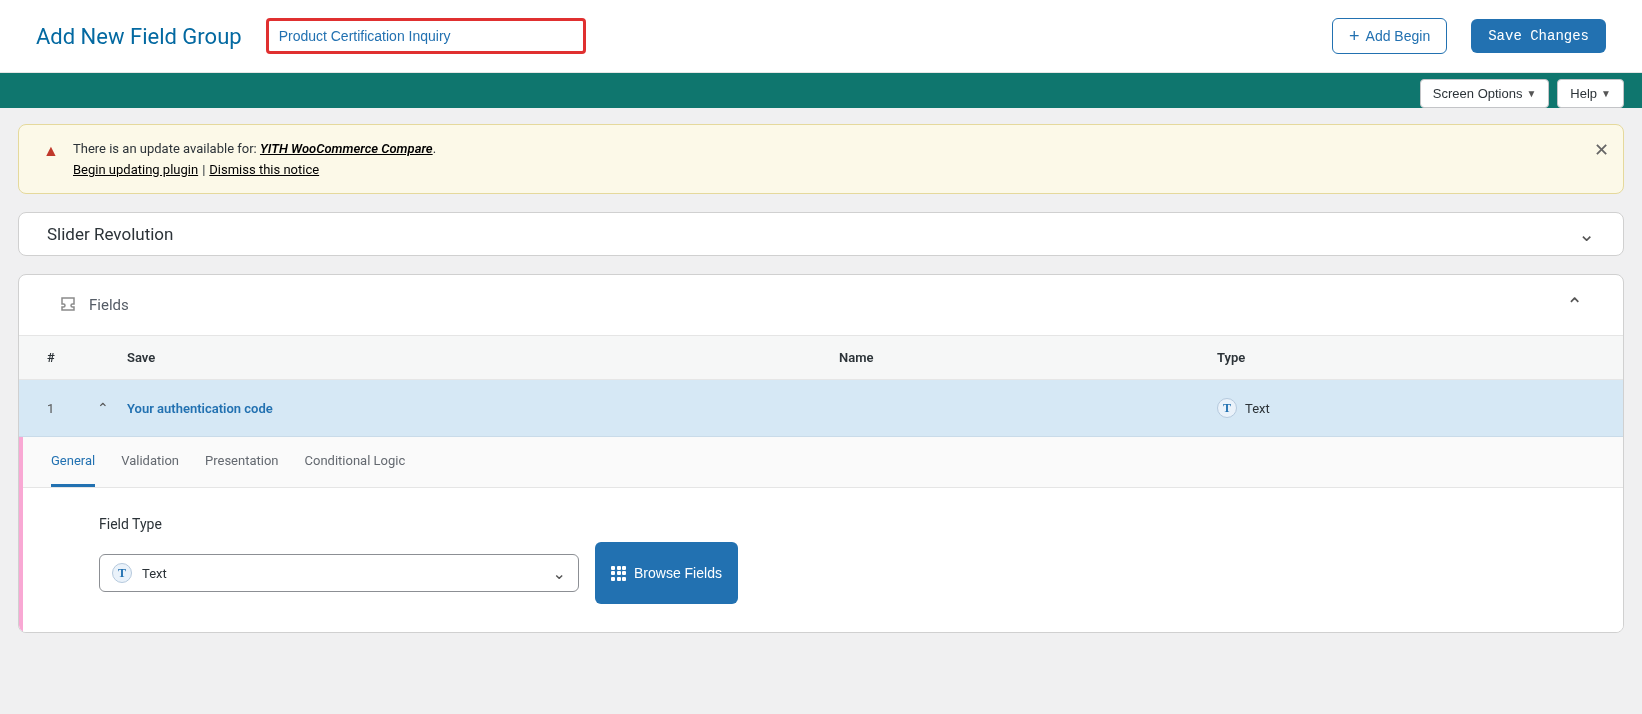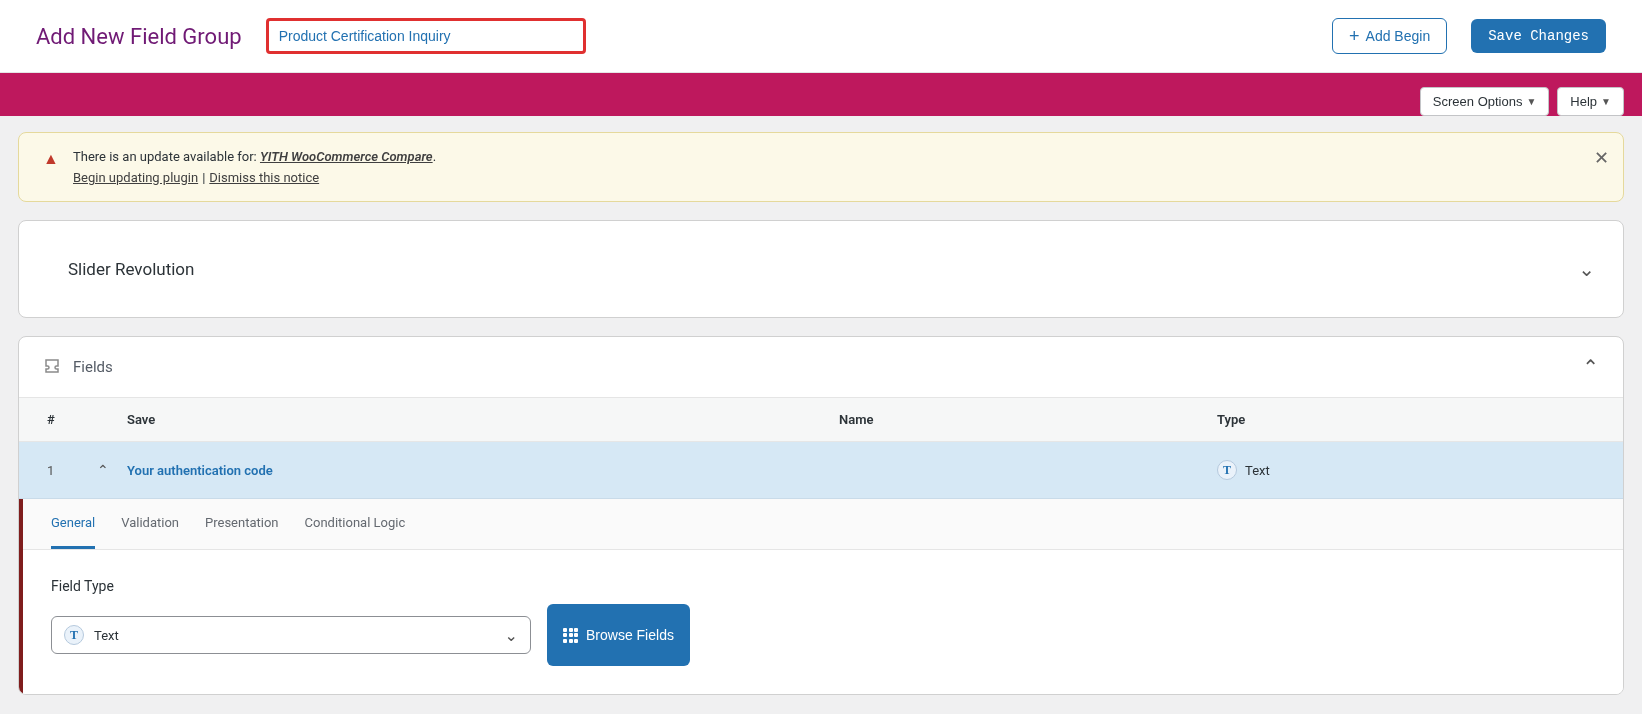--- a/index.html
+++ b/index.html
@@ -1,72 +1,72 @@
 <!DOCTYPE html>
 <html><head>
 <meta charset="utf-8">
 <style>
 * { box-sizing: border-box; margin: 0; padding: 0; }
 body { font-family: -apple-system, BlinkMacSystemFont, "Segoe UI", Roboto, Oxygen-Sans, Ubuntu, Cantarell, "Helvetica Neue", sans-serif; background: #f0f0f1; color: #1d2327; font-size: 13px; }
 
 .topbar { background: #fff; padding: 18px 36px; display: flex; align-items: center; gap: 24px; border-bottom: 1px solid #e5e5e5; }
-.page-title { font-size: 22px; font-weight: 400; color: #701a75; }
+.page-title { font-size: 22px; font-weight: 400; color: #0369a1; }
 .title-input { border: 3px solid #e03030; border-radius: 4px; padding: 7px 10px; font-size: 14px; color: #2271b1; width: 320px; }
 .topbar-spacer { flex: 1; }
 .btn { border-radius: 6px; padding: 8px 16px; font-size: 14px; cursor: pointer; display: inline-flex; align-items: center; gap: 6px; border: 1px solid transparent; }
 .btn-outline-primary { background: #fff; color: #2271b1; border: 1px solid #2271b1; }
 .btn-primary { background: #2271b1; color: #fff; font-family: Liberation Mono, monospace; }
 .plus-icon { font-size: 18px; line-height: 1; }
 
-.tab-bar { background: #be185d; padding: 14px 18px 0; display: flex; justify-content: flex-end; gap: 8px; }
+.tab-bar { background: #0f766e; padding: 6px 18px 0; display: flex; justify-content: flex-end; gap: 8px; }
 .tab-btn { background: #fff; border: 1px solid #c3c4c7; border-radius: 4px; padding: 6px 12px; font-size: 13px; color: #2c3338; cursor: pointer; display: inline-flex; align-items: center; gap: 4px; }
 .caret { font-size: 10px; color: #555; }
 
 .content { padding: 0 18px 30px; }
 
 .notice { background: #fcf9e8; border: 1px solid #e5d99c; border-radius: 8px; padding: 16px 40px 16px 54px; margin: 16px 0; position: relative; color: #2c3338; }
 .notice .warn-icon { position: absolute; left: 24px; top: 16px; color: #c0392b; font-size: 16px; }
-.notice a { color: #404040; text-decoration: underline; }
+.notice a { color: #000000; text-decoration: underline; }
 .notice .italic-link { font-style: italic; font-weight: 600; }
 .notice .close-btn { position: absolute; right: 14px; top: 14px; background: none; border: none; font-size: 18px; color: #666; cursor: pointer; }
 .notice-line2 { margin-top: 6px; }
 .notice-sep { margin: 0 4px; color: #2c3338; }
 
 .card { background: #fff; border: 1px solid #d0d0d0; border-radius: 8px; margin-top: 18px; overflow: hidden; }
-.card-header { padding: 36px 28px; display: flex; align-items: center; gap: 29px; margin-left: 21px; }
+.card-header { padding: 9px 28px; display: flex; align-items: center; gap: 29px; }
 .card-header.collapsible { cursor: pointer; }
 .card-header h2 { font-size: 17px; font-weight: 400; color: #2c3338; flex: 1; }
 .header-icon { color: #8b8b8b; }
 .chev { color: #555; font-size: 20px; }
 
 .fields-card { border-radius: 8px; }
-.fields-header { padding: 18px 24px; display: flex; align-items: center; gap: 12px; border-bottom: 1px solid #e5e5e5; }
+.fields-header { padding: 18px 40px; display: flex; align-items: center; gap: 12px; border-bottom: 1px solid #e5e5e5; }
 .fields-header h2 { font-size: 15px; font-weight: 400; color: #555c66; flex: 1; }
 
 .table-head { display: flex; align-items: center; padding: 14px 28px; background: #f6f7f7; border-bottom: 1px solid #e6e6e6; font-weight: 600; color: #2c3338; }
 .col-num { width: 50px; }
 .col-toggle { width: 30px; }
 .col-label { flex: 1; }
 .col-name { width: 378px; }
 .col-type { width: 378px; }
 
 .field-row { display: flex; align-items: center; padding: 18px 28px; background: #d6e8f5; border-bottom: 1px solid #c9dbe9; }
 .field-row .col-num { color: #555; }
 .field-row .row-toggle { color: #555; cursor: pointer; font-size: 14px; }
 .field-row .col-label a { color: #2271b1; font-weight: 600; text-decoration: none; text-align: center; }
 .field-row .col-name { color: #3c434a; }
 .field-row .col-type { display: flex; align-items: center; gap: 8px; color: #2c3338; }
 .type-icon { width: 20px; height: 20px; border: 1px solid #b5c9dd; border-radius: 50%; display: inline-flex; align-items: center; justify-content: center; color: #2271b1; font-family: serif; font-weight: bold; font-size: 12px; background: #eaf2fa; }
 
-.field-settings { border-left: 4px solid #7f1d1d; background: #fff; }
+.field-settings { border-left: 4px solid #f9a8d4; background: #fff; }
 .settings-tabs { display: flex; padding: 0 28px; border-bottom: 1px solid #e5e5e5; gap: 26px; background: #fafafa; }
 .settings-tab { padding: 16px 0; font-size: 13px; color: #646970; cursor: pointer; border-bottom: 3px solid transparent; }
 .settings-tab.active { color: #2271b1; border-bottom-color: #2271b1; }
 
-.settings-body { padding: 28px; }
+.settings-body { padding: 28px; margin-left: 48px; }
 .setting-label { font-size: 14px; color: #2c3338; margin-bottom: 10px; display: block; }
 .setting-row { display: flex; align-items: center; gap: 16px; }
 .select-like { border: 1px solid #8c8f94; border-radius: 6px; padding: 8px 12px; display: flex; align-items: center; gap: 10px; width: 480px; color: #2c3338; cursor: pointer; background: #fff; }
 .select-like .spacer { flex: 1; }
 .select-like .chev-down { color: #555; font-size: 16px; }
 .browse-btn { background: #2271b1; color: #fff; border: none; border-radius: 6px; padding: 23px 16px; font-size: 14px; cursor: pointer; display: inline-flex; align-items: center; gap: 8px; }
 .grid-icon { display: inline-grid; grid-template-columns: repeat(3, 4px); grid-template-rows: repeat(3, 4px); gap: 1.5px; }
 .grid-icon span { background: #fff; width: 4px; height: 4px; border-radius: 1px; }
 </style>
 </head>

